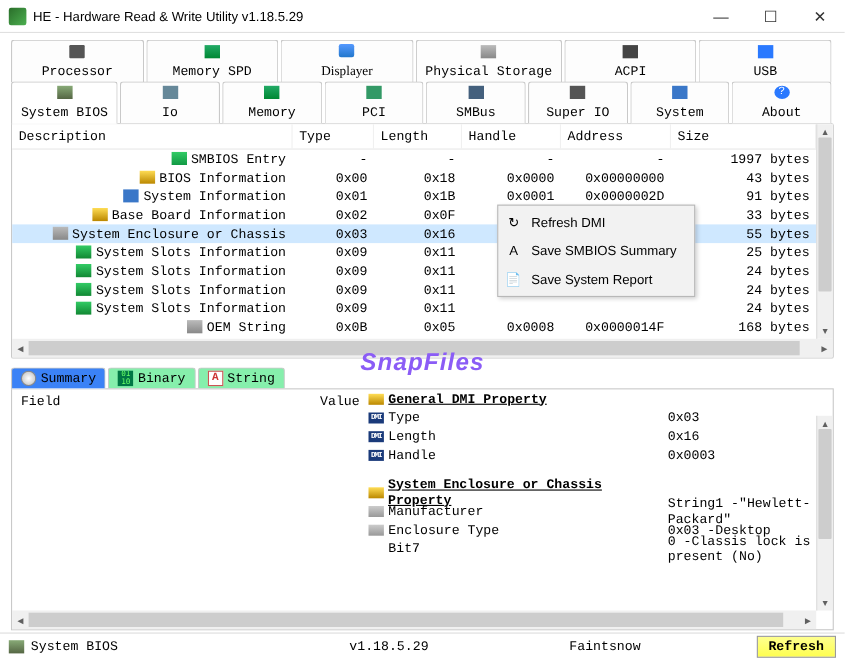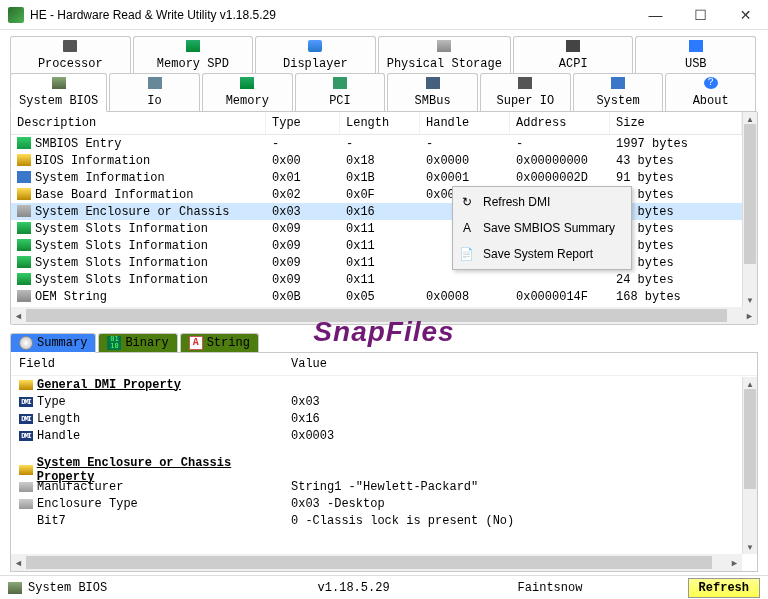--- a/index.html
+++ b/index.html
@@ -32,67 +32,67 @@
   .listview { position:relative; height:212px; display:flex; flex-direction:column;}
   .lv-header { display:flex; background:#fff; border-bottom:1px solid #e8e8e8; font-family:"Courier New",monospace; font-size:12px; padding-right:15px;}
   .lv-header > div { padding:4px 6px; border-right:1px solid #f0f0f0;}
   .c-desc{width:255px;}
   .c-type{width:74px;}
   .c-len{width:80px;}
   .c-hnd{width:90px;}
   .c-addr{width:100px;}
   .c-size{flex:1;}
   .lv-body { flex:1; overflow:hidden; position:relative;}
-  .lv-row { display:flex; font-family:"Courier New",monospace; font-size:12px; height:17px; align-items:center; padding-right:15px;}
+  .lv-row { display:flex; font-family:"Courier New",monospace; font-size:12px; height:17px; align-items:center; padding-right:15px;text-align:right;}
   .lv-row.selected { background:#cfe8ff; }
   .lv-row > div { padding:0 6px; overflow:hidden; white-space:nowrap;}
   .ricon { width:14px;height:12px;display:inline-block;margin-right:4px;vertical-align:middle;}
   .ri-g{background:linear-gradient(#3c6,#194);}
   .ri-b{background:#3a77c8;}
   .ri-y{background:linear-gradient(#fd5,#b80);}
   .ri-gr{background:linear-gradient(#bbb,#888);}
   .ri-gn{background:linear-gradient(#3c6,#183);}
   .vscroll { position:absolute; right:0; top:0; bottom:17px; width:15px; background:#f0f0f0; border-left:1px solid #ddd;}
   .vscroll .thumb{ position:absolute; left:1px; right:1px; top:12px; height:140px; background:#cdcdcd; border-radius:1px;}
   .vscroll .arrow{ position:absolute; left:0; right:0; height:14px; display:flex;align-items:center;justify-content:center;color:#606060;font-size:8px;}
   .hscroll { height:17px; background:#f0f0f0; display:flex; align-items:center;}
   .hscroll .arrow{width:15px;text-align:center;color:#606060;font-size:9px;}
   .hscroll .track{flex:1;position:relative;height:15px;}
   .hscroll .thumb{position:absolute;top:1px;bottom:1px;left:0;right:15px;background:#cdcdcd;}
   .ctxmenu { position:absolute; left:452px; top:186px; width:180px; background:#f2f2f2; border:1px solid #b8b8b8; box-shadow:2px 2px 4px rgba(0,0,0,.2); z-index:10; padding:2px;}
   .ctxitem { display:flex; align-items:center; gap:8px; padding:5px 8px 5px 4px; font-size:12px; cursor:default;}
   .ctxicon{width:16px;height:16px;display:flex;align-items:center;justify-content:center;font-size:12px;}
   .bottom { margin-top:8px;}
   .ltabs { display:flex; }
-  .ltab { display:flex; align-items:center; gap:4px; padding:2px 8px; border:1px solid #c9c9c9; border-bottom:none; margin-right:2px; border-radius:3px 3px 0 0; background:#4d7c0f; font-family:"Courier New",monospace; font-size:12px;}
+  .ltab { display:flex; align-items:center; gap:4px; padding:2px 8px; border:1px solid #c9c9c9; border-bottom:none; margin-right:2px; border-radius:3px 3px 0 0; background:#86efac; font-family:"Courier New",monospace; font-size:12px;}
   .ltab.active{background:#3b82f6;border-bottom:1px solid #fff;margin-bottom:-1px;position:relative;z-index:2;}
   .licon{width:14px;height:14px;display:inline-block;}
   .li-sum{background:radial-gradient(#fff,#bbb);border:1px solid #888;border-radius:50%;}
   .li-bin{background:#074;color:#6f6;font-size:7px;text-align:center;line-height:7px;font-family:monospace;overflow:hidden;}
   .li-str{background:#fff;border:1px solid #c55;color:#c33;font-size:10px;text-align:center;line-height:12px;font-weight:bold;}
-  .detail { border:1px solid #c9c9c9; height:220px; display:flex; flex-direction:column; position:relative;justify-content:space-between;}
+  .detail { border:1px solid #c9c9c9; height:220px; display:flex; flex-direction:row; position:relative;justify-content:space-between;}
   .d-header{display:flex;font-family:"Courier New",monospace;padding:4px 0 4px 0;border-bottom:1px solid #f0f0f0;}
   .d-field{width:280px;padding-left:8px;}
   .d-value{flex:1;}
   .d-body{flex:1;overflow:hidden;font-family:"Courier New",monospace;font-size:12px;padding-right:15px;}
   .d-row{display:flex;height:17px;align-items:center;}
   .d-row .f{width:280px;padding-left:8px;display:flex;align-items:center;gap:4px;}
   .d-row .v{flex:1;}
   .grp{font-weight:bold;text-decoration:underline;}
   .dicon{width:14px;height:10px;display:inline-block;}
   .di-y{background:linear-gradient(#fd5,#b80);}
   .di-dmi{background:#1a3a7a;color:#fff;font-size:7px;font-weight:bold;text-align:center;line-height:10px;letter-spacing:-1px;}
   .di-gr{background:linear-gradient(#ccc,#999);}
   .statusbar{position:absolute;left:0;right:0;bottom:0;height:24px;border-top:1px solid #ddd;display:flex;align-items:center;font-family:"Courier New",monospace;font-size:12px;padding-left:8px;}
   .st-icon{width:14px;height:12px;background:linear-gradient(#8a7,#564);margin-right:6px;}
   .st-left{flex:1;}
   .st-mid{width:200px;}
   .st-r{width:170px;}
   .refreshbtn{border:1px solid #999;background:linear-gradient(#feff8f,#fefe50);padding:2px 10px;font-family:"Courier New",monospace;font-size:12px;font-weight:bold;margin-right:8px;cursor:default;}
-  .watermark{position:absolute;left:50%;top:316px;transform:translateX(-50%);color:#701a75;font-size:28px;font-weight:bold;font-style:italic;letter-spacing:1px;pointer-events:none;z-index:0;}
+  .watermark{position:absolute;left:50%;top:316px;transform:translateX(-50%);color:#8b5cf6;font-size:22px;font-weight:bold;font-style:italic;letter-spacing:1px;pointer-events:none;z-index:0;}
 </style>
 </head>
 <body>
 
 <div class="titlebar">
   <span class="icon"></span>
   <span class="title">HE - Hardware Read &amp; Write Utility v1.18.5.29</span>
   <div class="winbtns">
     <div class="winbtn">—</div>
     <div class="winbtn">☐</div>
@@ -103,21 +103,21 @@
 <div class="content">
   <div class="tabrow" id="toptabs">
       <div class="tab" style="flex: 1 1 0%; justify-content: center;">
         <span class="ticon ic-cpu"></span>
         <span>Processor</span>
       </div>
       <div class="tab" style="flex: 1 1 0%; justify-content: center;">
         <span class="ticon ic-mem"></span>
         <span>Memory SPD</span>
       </div>
-      <div class="tab" style="flex: 1 1 0%; justify-content: center;">
+      <div class="tab" style="flex: 1 1 0%; justify-content: center; font-family: Liberation Serif, serif;">
         <span class="ticon ic-disp"></span>
         <span>Displayer</span>
       </div>
       <div class="tab" style="flex: 1 1 0%; justify-content: center;">
         <span class="ticon ic-stor"></span>
         <span>Physical Storage</span>
       </div>
       <div class="tab" style="flex: 1 1 0%; justify-content: center;">
         <span class="ticon ic-acpi"></span>
         <span>ACPI</span>

